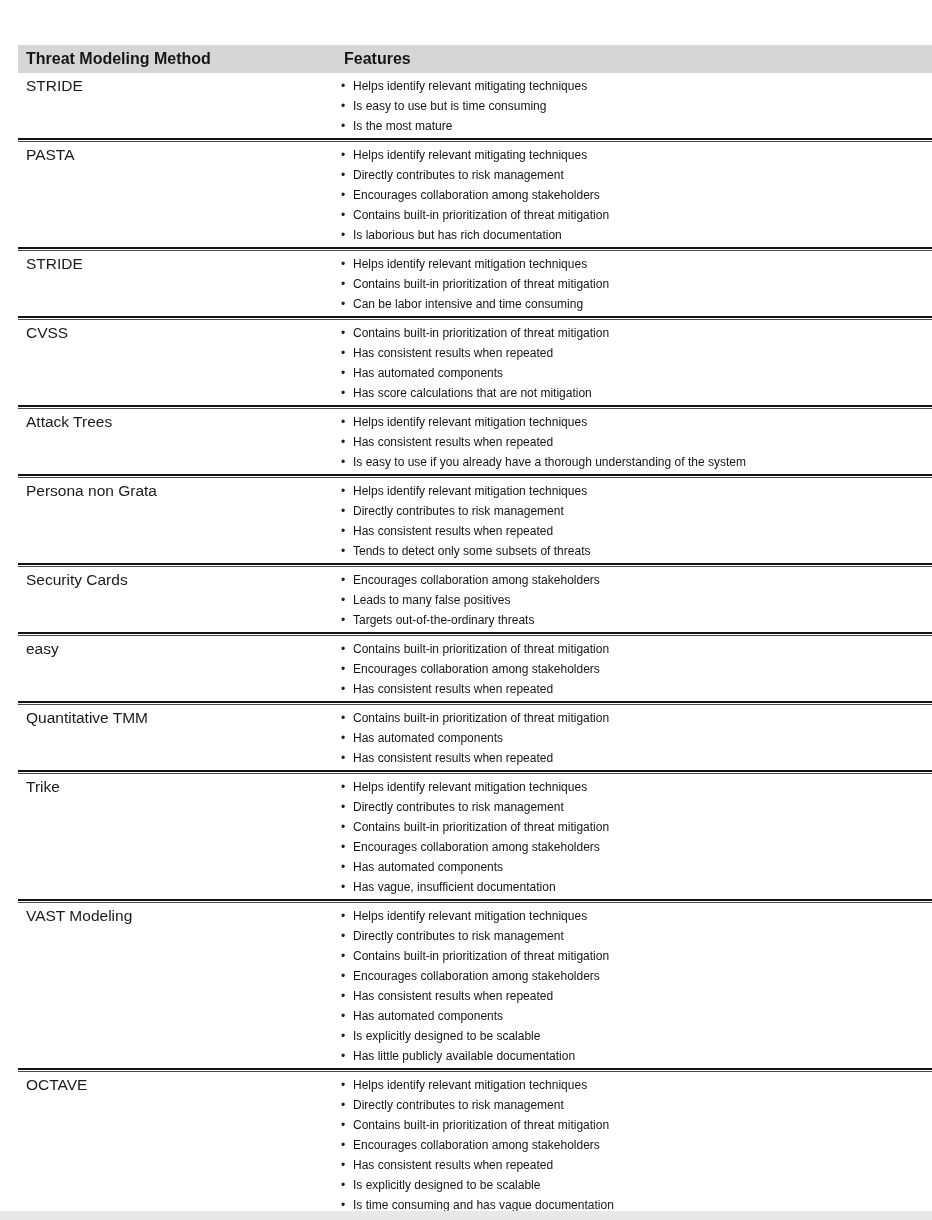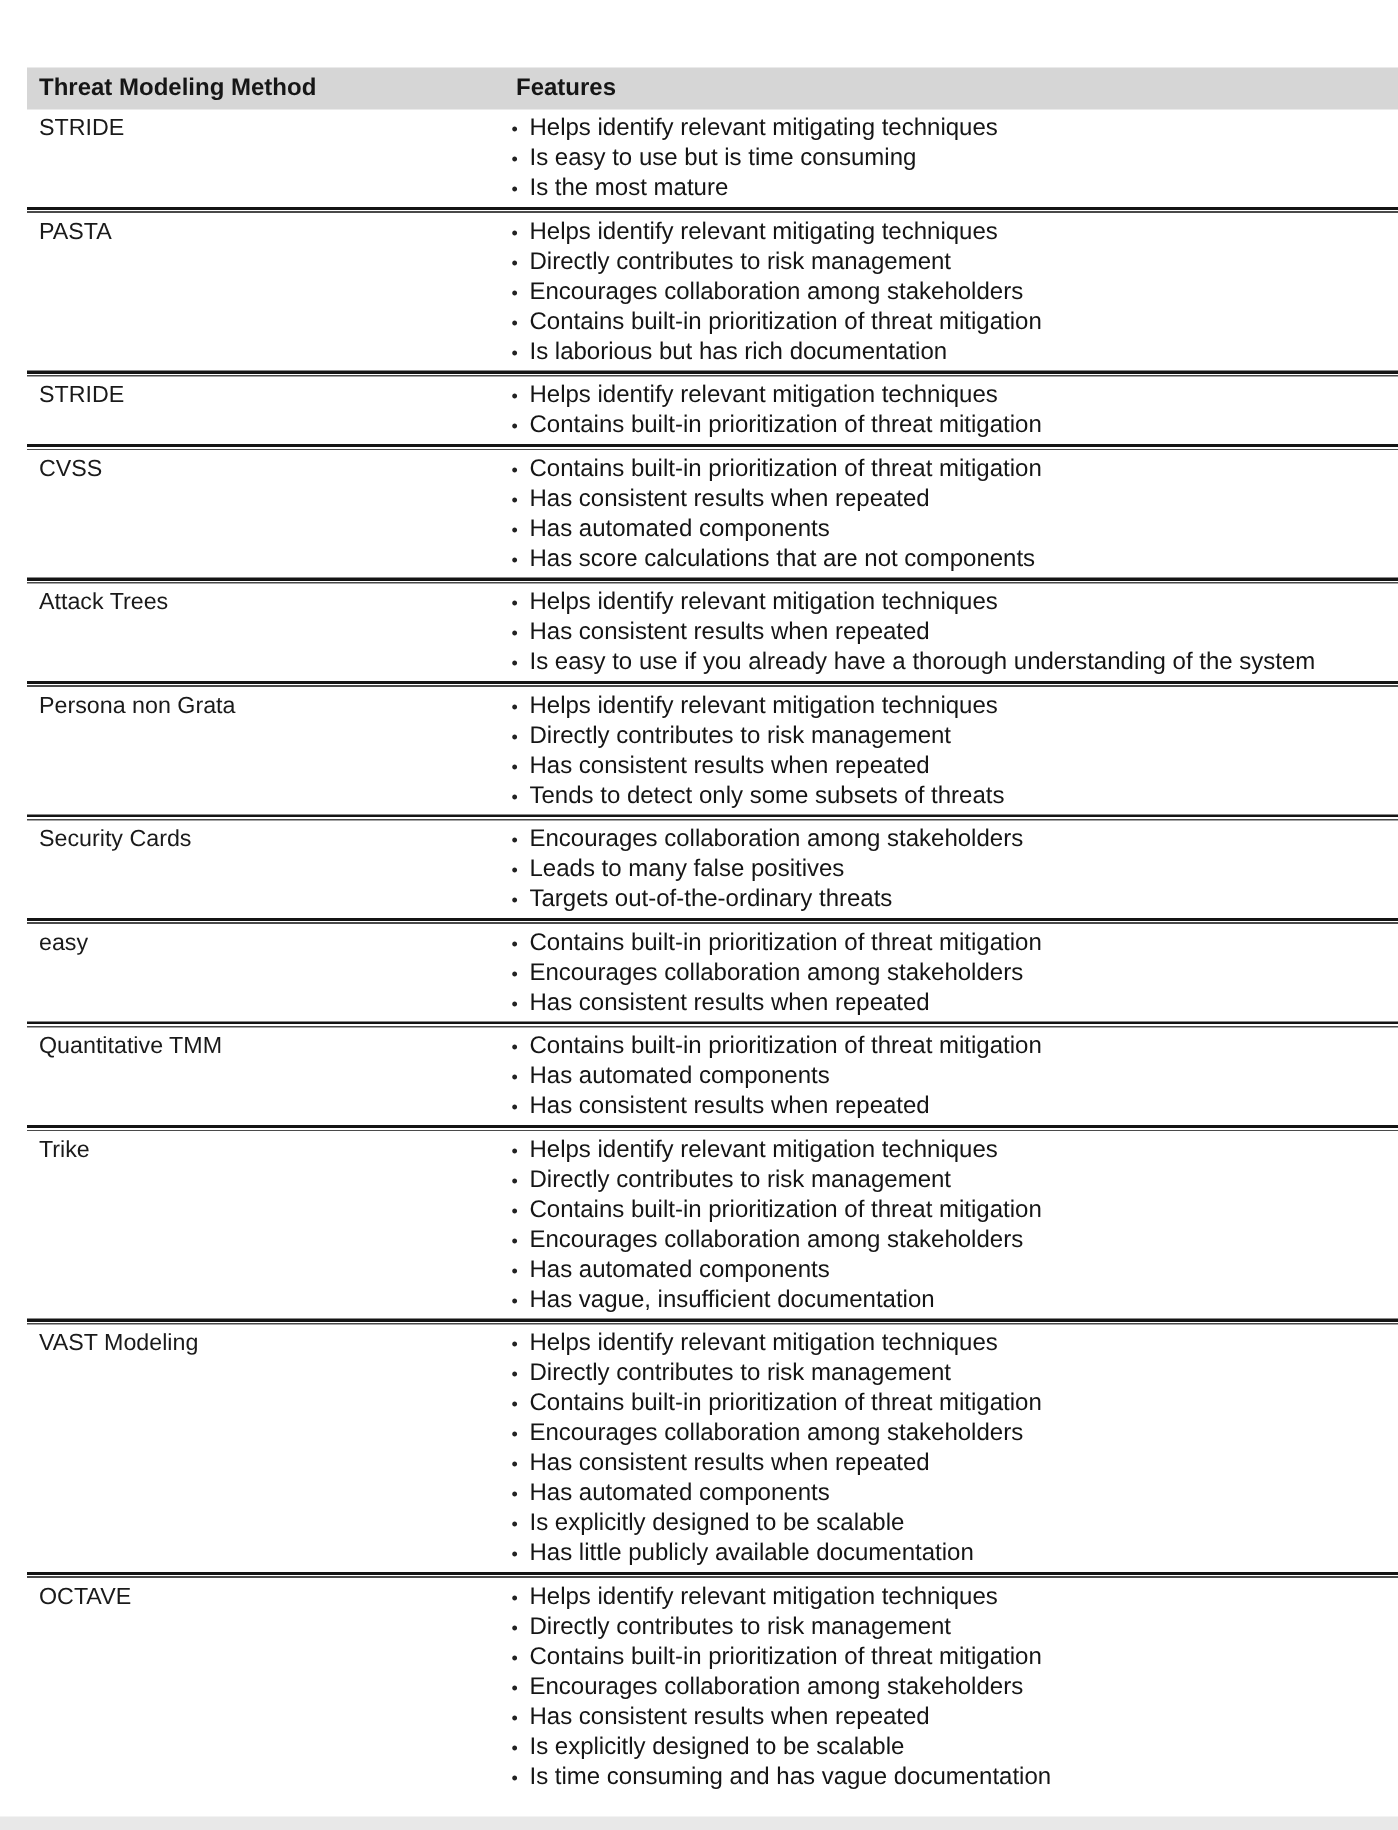--- a/index.html
+++ b/index.html
@@ -15,21 +15,21 @@
   .th-features { padding-left:6px;text-align:right; }
   .row { display:flex; padding:3px 0 2px 0; }
   .method-cell {
     width:320px; padding-left:8px; box-sizing:border-box;
     font-size:15.5px; line-height:20px; color:#1a1a1a;
     flex-shrink:0;
   }
   .features-cell { flex:1; padding-right:4px; }
   .bullet {
     position:relative; padding-left:15px;
-    font-size:16px; line-height:20px; color:#151515;
+    font-size:12px; line-height:20px; color:#151515;
   }
   .bullet::before {
     content:"\2022";
     position:absolute; left:3px; top:0;
     font-size:12px; line-height:20px; color:#222222;
   }
   .divider {
     height:4px;
     background:linear-gradient(to bottom,
       var(--divider-dark, #141414) 0px, var(--divider-dark, #141414) 2px,
@@ -69,30 +69,31 @@
             <div class="bullet">Contains built-in prioritization of threat mitigation</div>
             <div class="bullet">Is laborious but has rich documentation</div>
           </div>
         </div>
         <div class="divider"></div>
         <div class="row">
           <div class="method-cell">STRIDE</div>
           <div class="features-cell">
             <div class="bullet">Helps identify relevant mitigation techniques</div>
             <div class="bullet">Contains built-in prioritization of threat mitigation</div>
+            <div class="bullet">Can be labor intensive and time consuming</div>
           </div>
         </div>
         <div class="divider"></div>
         <div class="row">
           <div class="method-cell">CVSS</div>
           <div class="features-cell">
             <div class="bullet">Contains built-in prioritization of threat mitigation</div>
             <div class="bullet">Has consistent results when repeated</div>
             <div class="bullet">Has automated components</div>
-            <div class="bullet">Has score calculations that are not components</div>
+            <div class="bullet">Has score calculations that are not mitigation</div>
           </div>
         </div>
         <div class="divider"></div>
         <div class="row">
           <div class="method-cell">Attack Trees</div>
           <div class="features-cell">
             <div class="bullet">Helps identify relevant mitigation techniques</div>
             <div class="bullet">Has consistent results when repeated</div>
             <div class="bullet">Is easy to use if you already have a thorough understanding of the system</div>
           </div>

